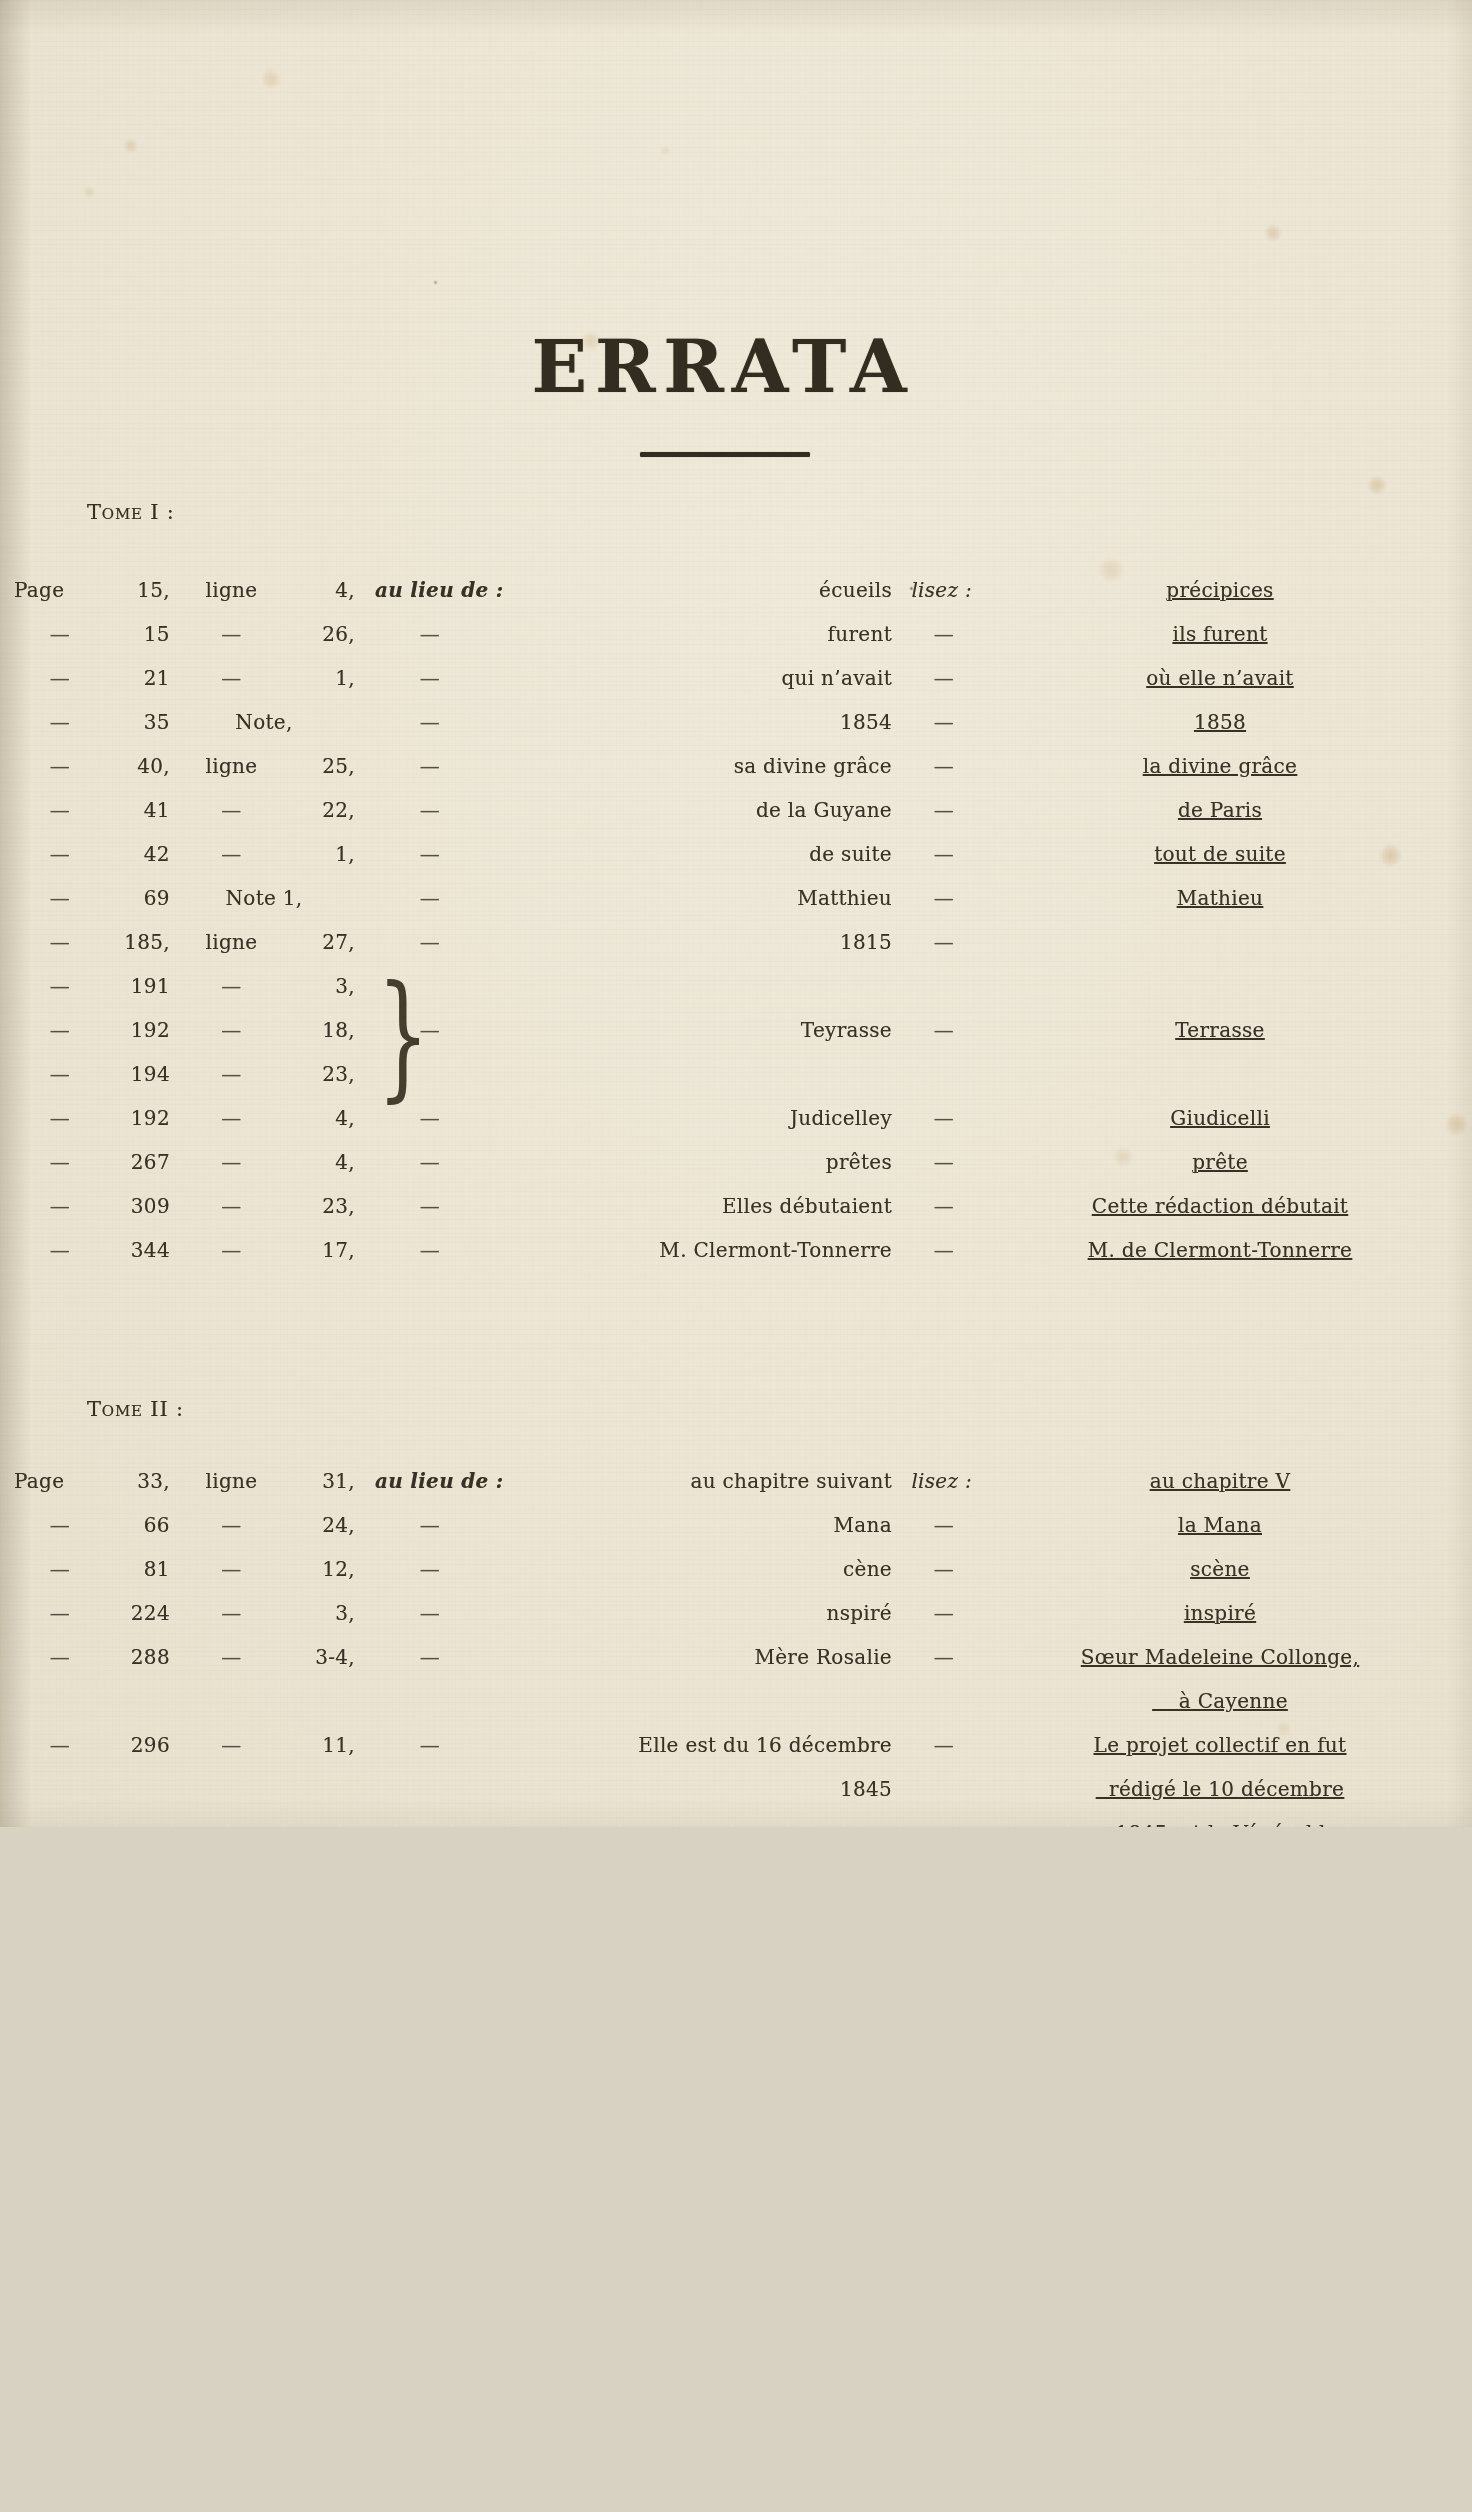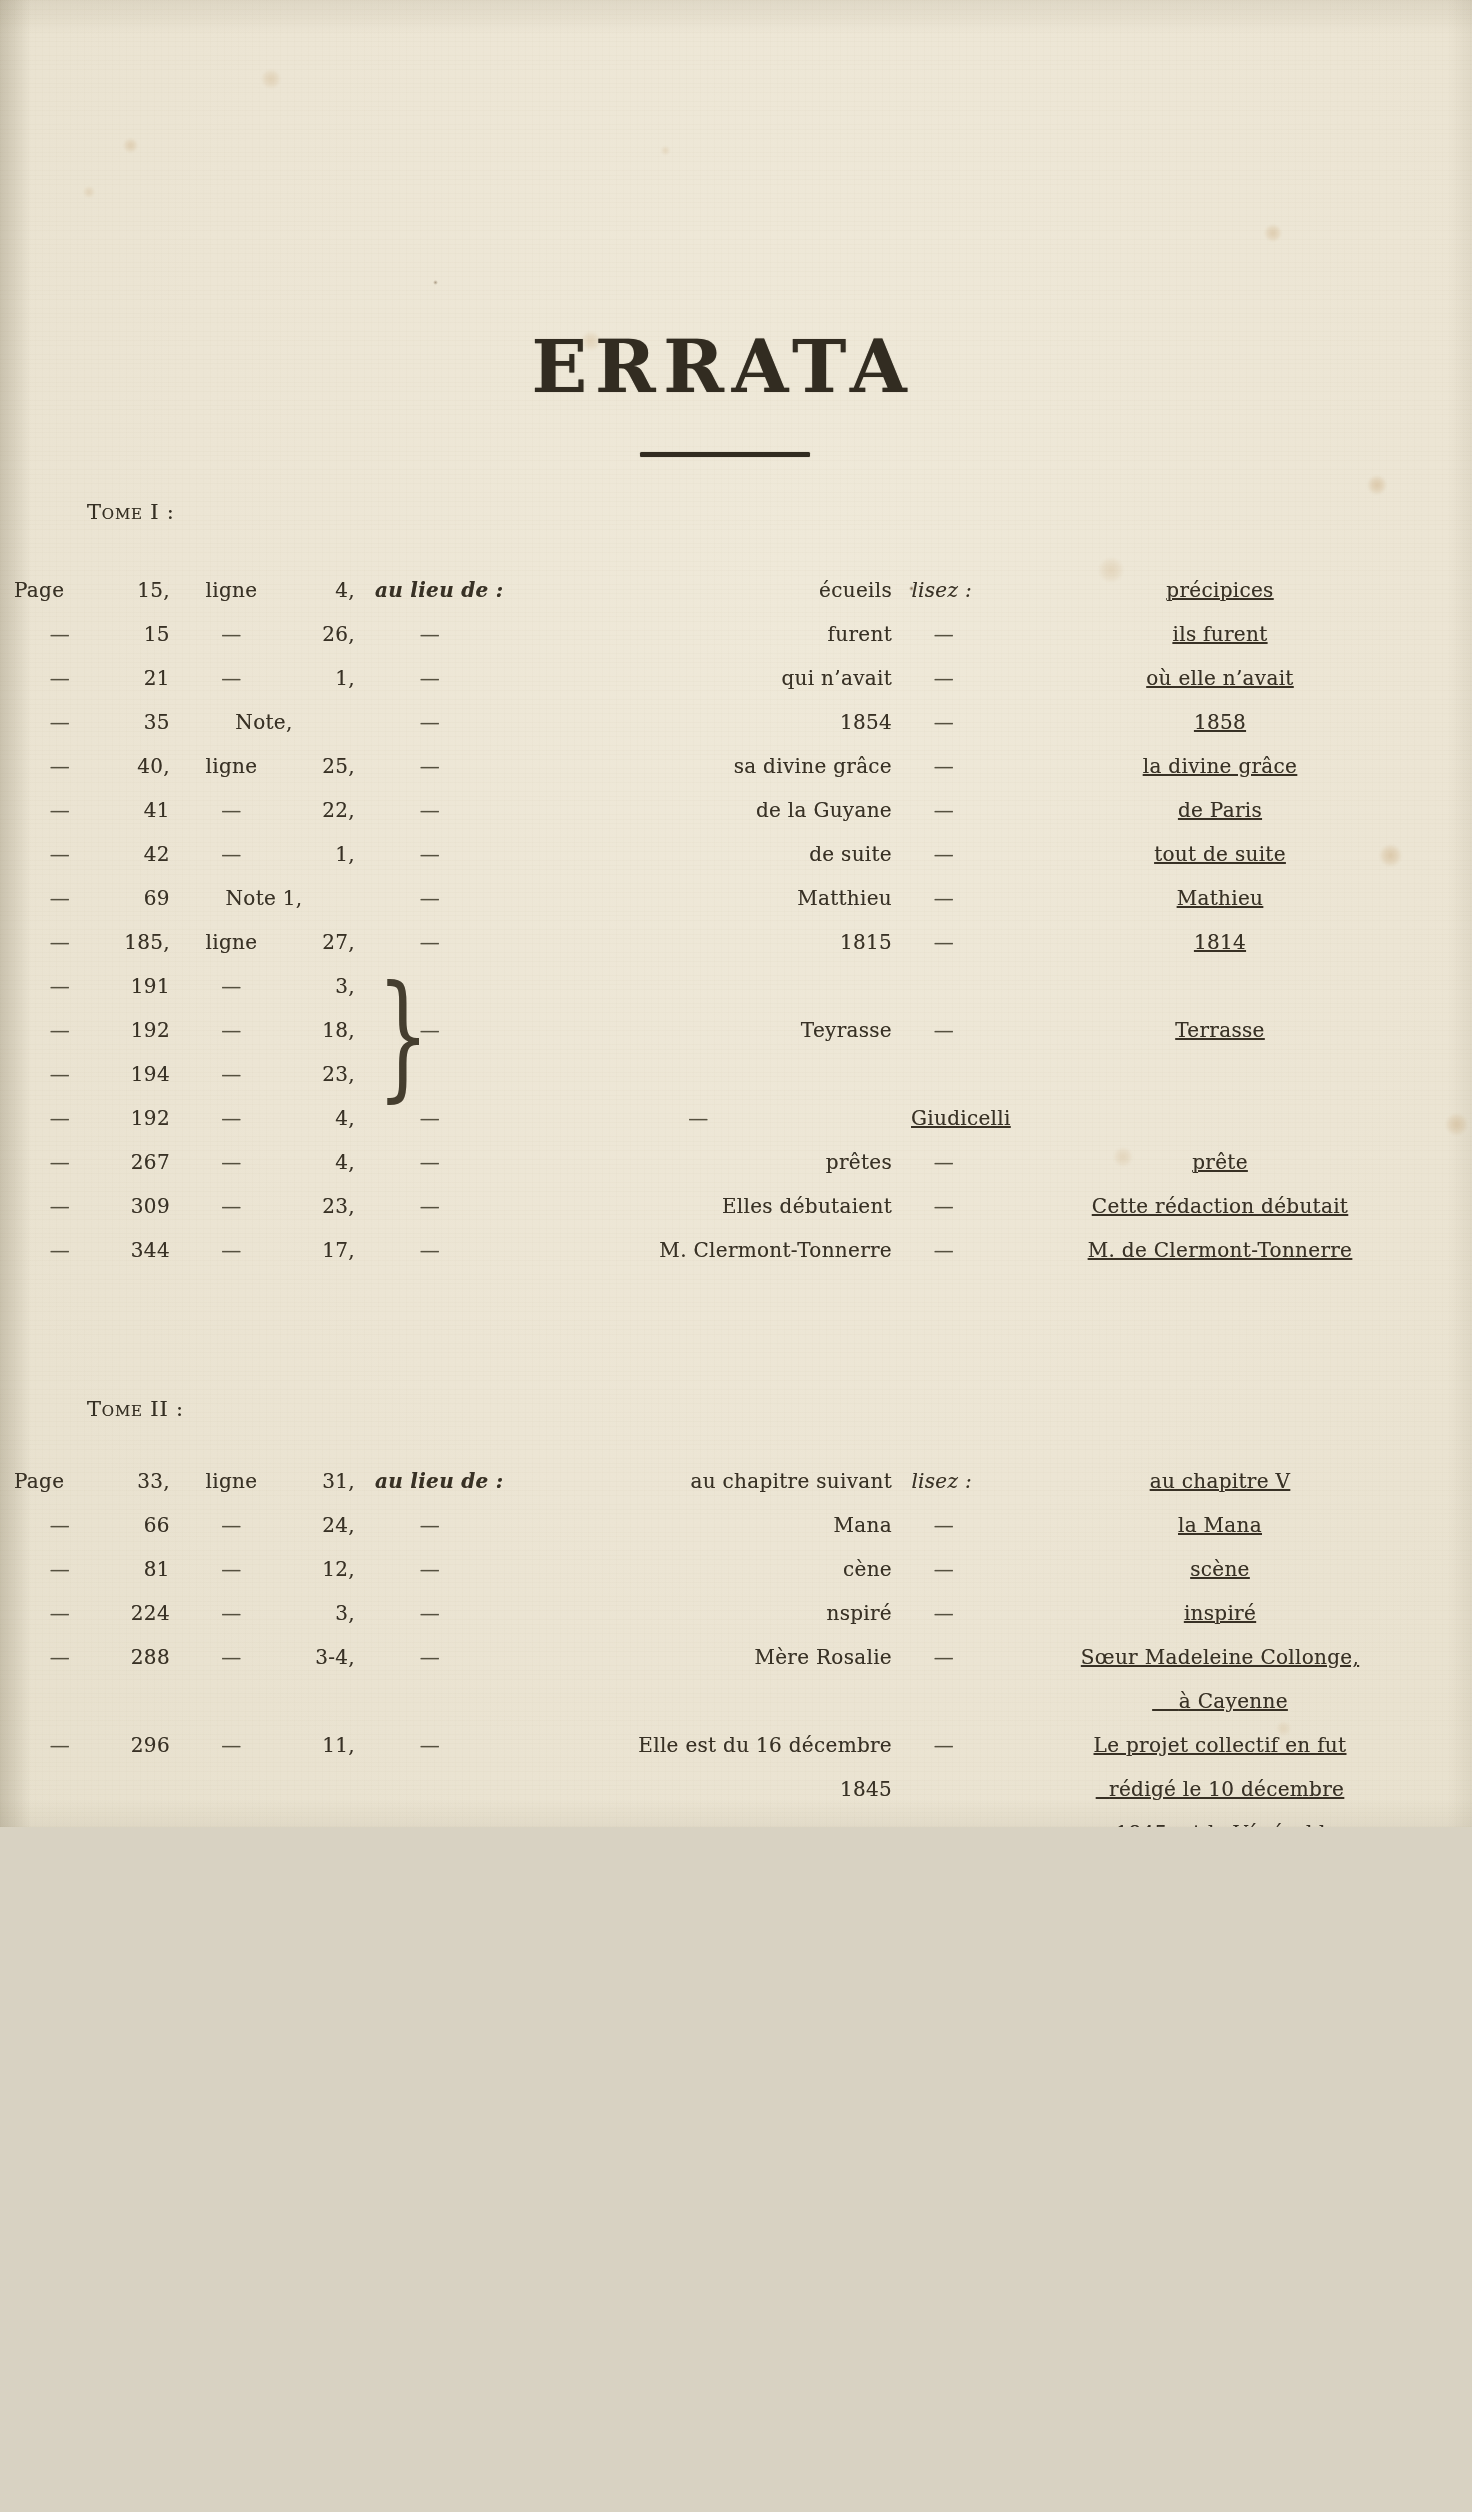--- a/index.html
+++ b/index.html
@@ -182,21 +182,20 @@
         <div class="cell c8">Mathieu</div>
       </div>
       <div class="trow">
         <div class="cell c1 dash">—</div>
         <div class="cell c2">185,</div>
         <div class="cell c3">ligne</div>
         <div class="cell c4">27,</div>
         <div class="cell c5 dash">—</div>
         <div class="cell c6">1815</div>
         <div class="cell c7 dash">—</div>
-        <div class="cell c8">1814</div>
       </div>
       <div class="trow">
         <div class="cell c1 dash">—</div>
         <div class="cell c2">191</div>
         <div class="cell c3 dash">—</div>
         <div class="cell c4">3,</div>
         <div class="cell c5"></div>
         <div class="cell c6"></div>
         <div class="cell c7"></div>
         <div class="cell c8"></div>
@@ -220,20 +219,21 @@
         <div class="cell c6"></div>
         <div class="cell c7"></div>
         <div class="cell c8"></div>
       </div>
       <div class="trow">
         <div class="cell c1 dash">—</div>
         <div class="cell c2">192</div>
         <div class="cell c3 dash">—</div>
         <div class="cell c4">4,</div>
         <div class="cell c5 dash">—</div>
+        <div class="cell c6">Judicelley</div>
         <div class="cell c7 dash">—</div>
         <div class="cell c8">Giudicelli</div>
       </div>
       <div class="trow">
         <div class="cell c1 dash">—</div>
         <div class="cell c2">267</div>
         <div class="cell c3 dash">—</div>
         <div class="cell c4">4,</div>
         <div class="cell c5 dash">—</div>
         <div class="cell c6">prêtes</div>

